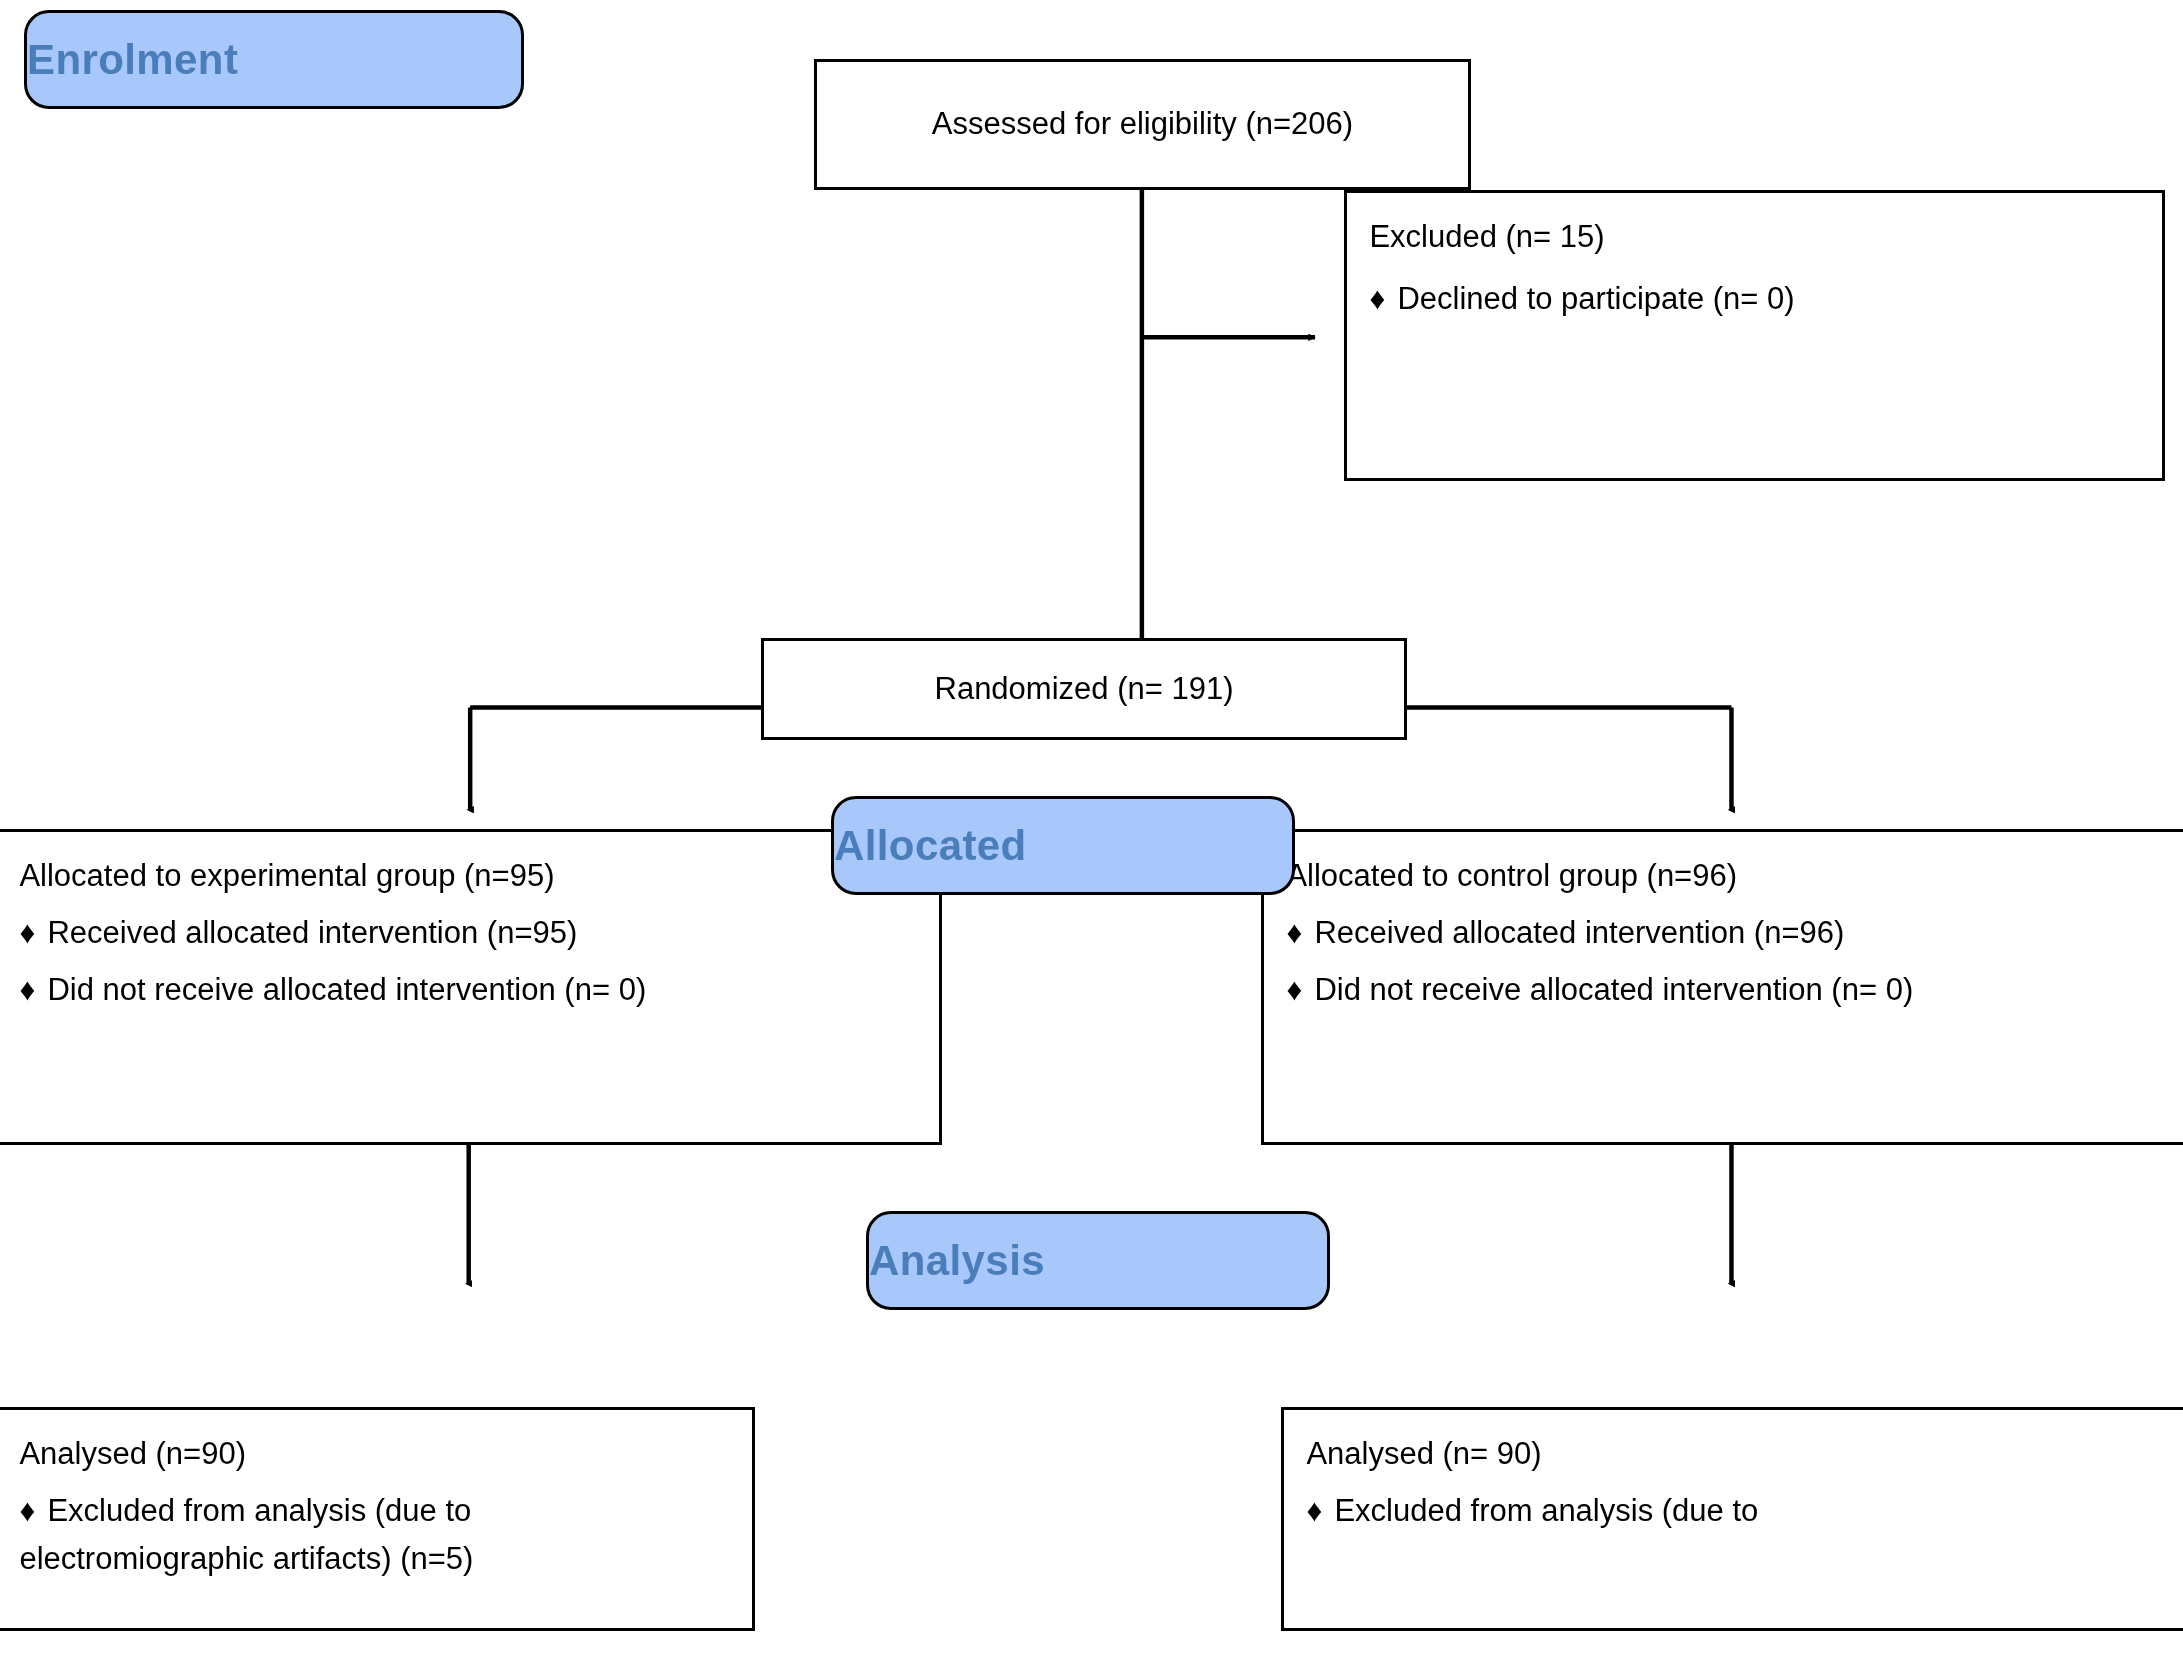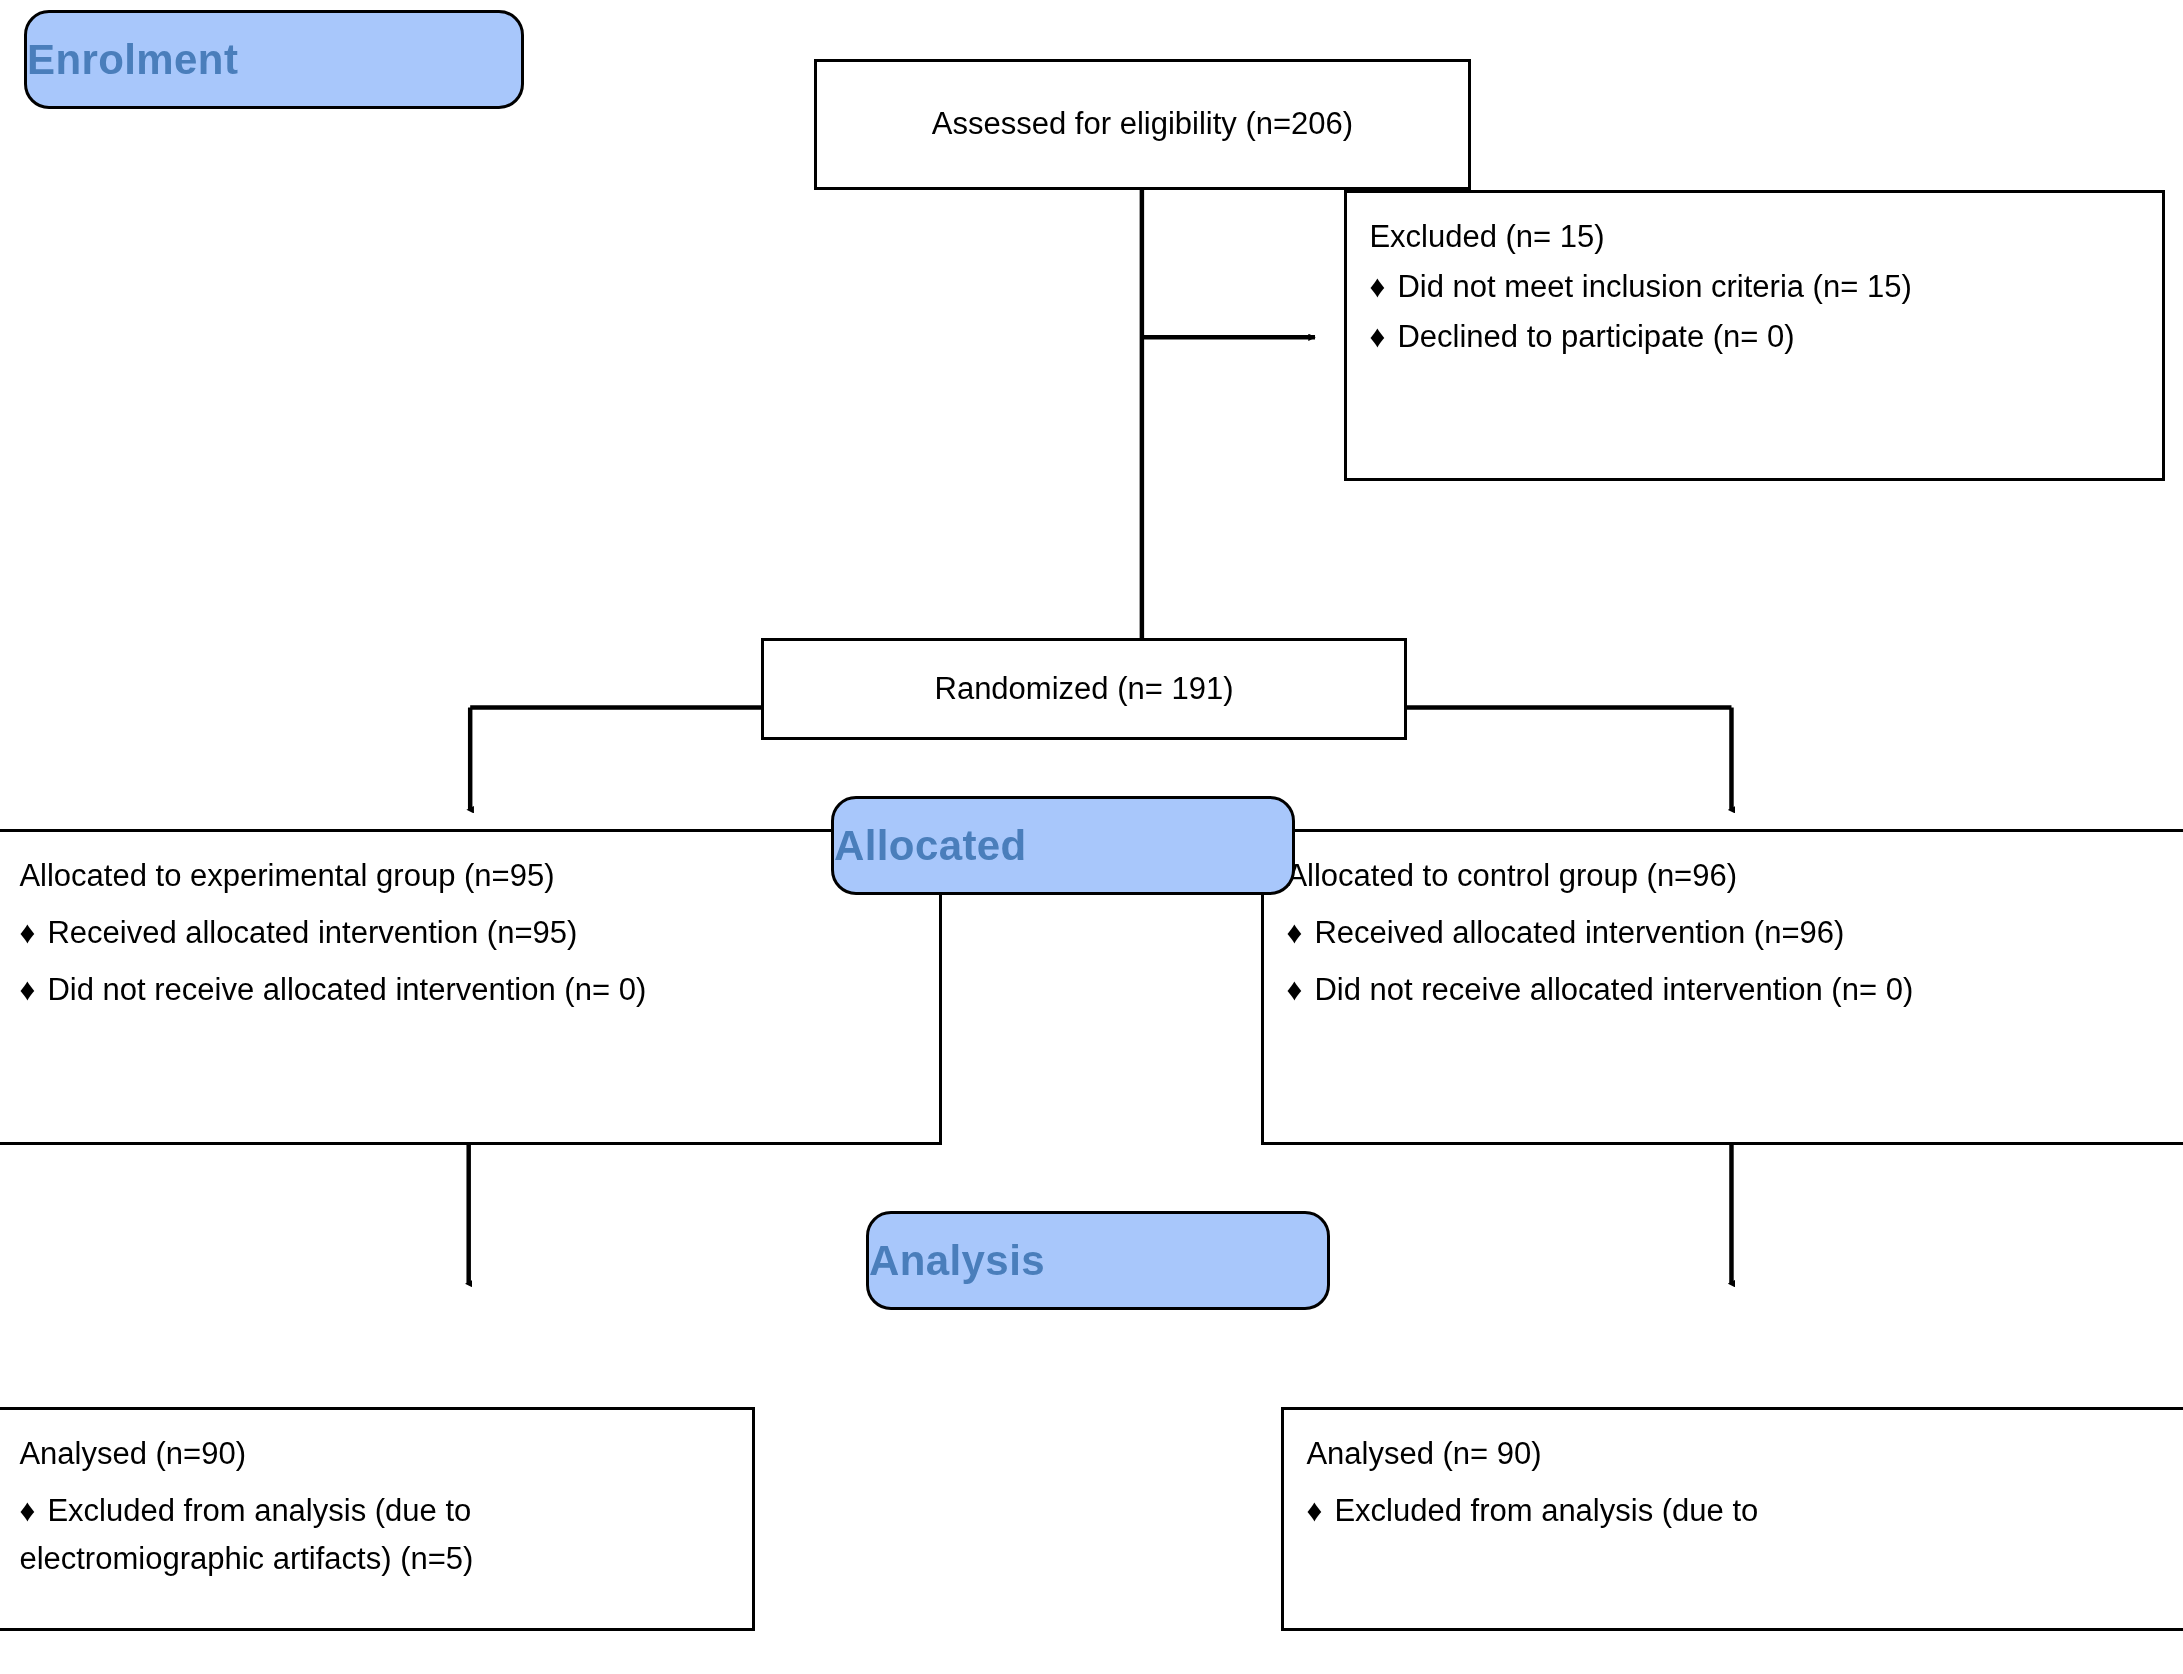--- a/index.html
+++ b/index.html
@@ -118,23 +118,20 @@
     <span class="stage-badge-label">Analysis</span>
   </div>
 
   <div class="box centered" style="left:814px; top:18.7px; width:657px; height:131px; z-index:10;margin-top:40px;">
     <span class="box-text">Assessed for eligibility (n=206)</span>
   </div>
 
   <div class="box padded" style="left:1344px; top:190px; width:821px; height:291px; z-index:10;">
     <div class="box-text">Excluded (n= 15)</div>
     <div class="spacer-sm"></div>
-    <div class="box-text bullet-line">
-      <span class="dia">♦</span><span>Did not meet inclusion criteria (n= 15)</span>
-    </div>
     <div class="spacer-sm"></div>
     <div class="box-text bullet-line">
       <span class="dia">♦</span><span>Declined to participate (n= 0)</span>
     </div>
   </div>
 
   <div class="box centered" style="left:761px; top:638px; width:646px; height:102px; z-index:10;">
     <span class="box-text">Randomized (n= 191)</span>
   </div>
 

